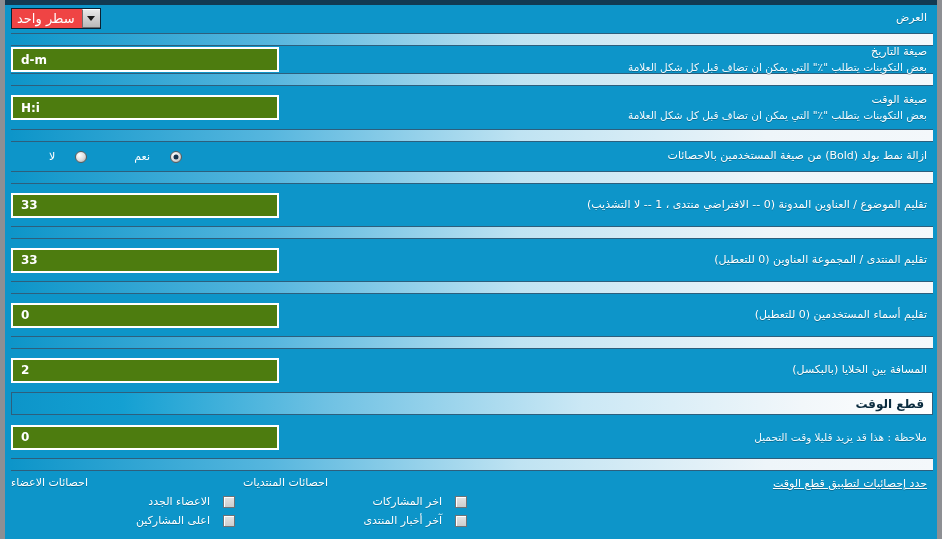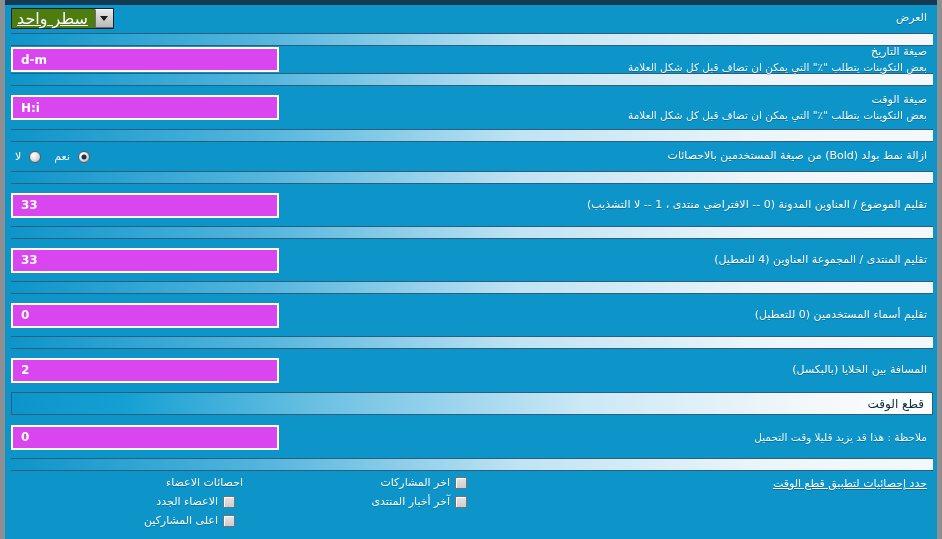--- a/index.html
+++ b/index.html
@@ -86,33 +86,33 @@
     margin: 2px 4px 2px 6px;
     background: linear-gradient(to left, #ffffff 0%, #f2f7fa 14%, #cbe8f5 38%, #6ec1e3 66%, #14a0d2 88%, #0d95c9 100%);
     border: 1px solid #2d5f7d;
     display: flex;
     align-items: center;
     justify-content: flex-start;
     padding: 0 8px;
   }
   .section-bar .section-title {
     font-size: 12px;
-    font-weight: normal;
+    font-weight: bold;
     color: #0b2c3f;
     text-align: right;
     text-shadow: none;
     margin-left: 9px;
   }
 
   
   .txt {
     box-sizing: border-box;
     width: 268px;
     height: 25px;
-    background: #d946ef;
+    background: #4d7c0f;
     border: 2px solid #ffffff;
     color: #ffffff;
     font-family: "DejaVu Sans", "Liberation Sans", sans-serif;
     font-size: 12px;
     font-weight: bold;
     text-align: left;
     padding: 0 8px;
     outline: none;
     direction: ltr;
   }
@@ -124,24 +124,23 @@
     align-items: stretch;
     height: 19px;
     border: 1px solid #0a2133;
     background: #103455;
   }
   .sel-text {
     display: flex;
     align-items: center;
     padding: 0 7px 0 5px;
     color: #ffffff;
-    font-size: 16px;
+    font-size: 13px;
     white-space: nowrap;
-    background: #4d7c0f;
-    text-decoration: underline;
+    background: #ef4444;
   }
   .sel-arrow {
     width: 17px;
     display: flex;
     align-items: center;
     justify-content: center;
     background: linear-gradient(to bottom, #e8e8e8, #b9b9b9);
     border-left: 1px solid #6d6d6d;
     border-top: 1px solid #ffffff;
     border-bottom: 1px solid #6d6d6d;
@@ -159,23 +158,24 @@
     display: flex;
     flex-direction: row;
     align-items: center;
     gap: 13px;
     padding-left: 4px;
   }
   .radio-item {
     display: flex;
     flex-direction: row;
     align-items: center;
-    gap: 8px;
-    font-size: 11px;
-    color: #ffffff;
+    gap: 20px;
+    font-size: 11px;
+    color: #ffffff;
+    margin-left: 34px;
   }
   .radio-dot {
     width: 12px; height: 12px;
     border-radius: 50%;
     background: radial-gradient(circle at 35% 32%, #ffffff 0%, #dcdcdc 55%, #9a9a9a 100%);
     border: 1px solid #5d5d5d;
     box-sizing: border-box;
     position: relative;
     flex: 0 0 auto;
   }
@@ -213,32 +213,32 @@
     flex-direction: row;
     gap: 0;
   }
   .stats-col {
     width: 232px;
     display: flex;
     flex-direction: column;
     align-items: stretch;
   }
   .stats-col-head {
-    text-align: right;
+    text-align: left;
     font-size: 11px;
     color: #ffffff;
     padding: 2px 0 4px 0;
     text-shadow: 0 1px 0 rgba(0,0,0,0.25);
   }
   .cb-item {
     display: flex;
     flex-direction: row;
     align-items: center;
     justify-content: flex-start;
-    gap: 5px;
+    gap: 13px;
     padding: 0 8px 2px 0;
     height: 17px;
   }
   .cb-box {
     width: 12px; height: 12px;
     box-sizing: border-box;
     background: linear-gradient(to bottom, #e4e4e4, #cdcdcd);
     border: 1px solid #6f7276;
     box-shadow: inset 1px 1px 0 #ffffff;
     flex: 0 0 auto;
@@ -323,21 +323,21 @@
     </div>
     <div class="row-control">
       <input class="txt" type="text" value="33" style="">
     </div>
   </div>
 
   <div class="sep"></div>
 
   <div class="row" style="height:40px">
     <div class="row-label">
-      <span>تقليم المنتدى / المجموعة العناوين (4 للتعطيل)</span>
+      <span>تقليم المنتدى / المجموعة العناوين (0 للتعطيل)</span>
     </div>
     <div class="row-control">
       <input class="txt" type="text" value="33" style="">
     </div>
   </div>
 
   <div class="sep"></div>
 
   <div class="row" style="height:40px">
     <div class="row-label">
@@ -373,20 +373,21 @@
   </div>
 
   <div class="sep"></div>
 
   <div class="stats-row">
     <div class="stats-label">حدد إحصائيات لتطبيق قطع الوقت</div>
 
     <div class="stats-cols">
 
       <div class="stats-col">
+        <div class="stats-col-head">احصائات المنتديات</div>
         <label class="cb-item">
           <span class="cb-box"></span>
           <span class="cb-label">اخر المشاركات</span>
         </label>
         <label class="cb-item">
           <span class="cb-box"></span>
           <span class="cb-label">آخر أخبار المنتدى</span>
         </label>
 
       </div>

